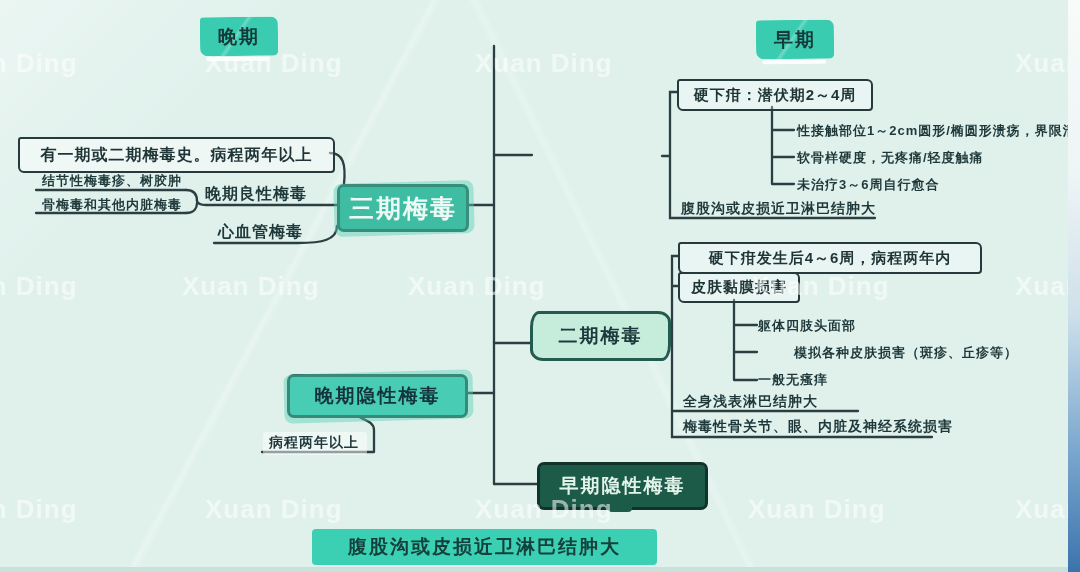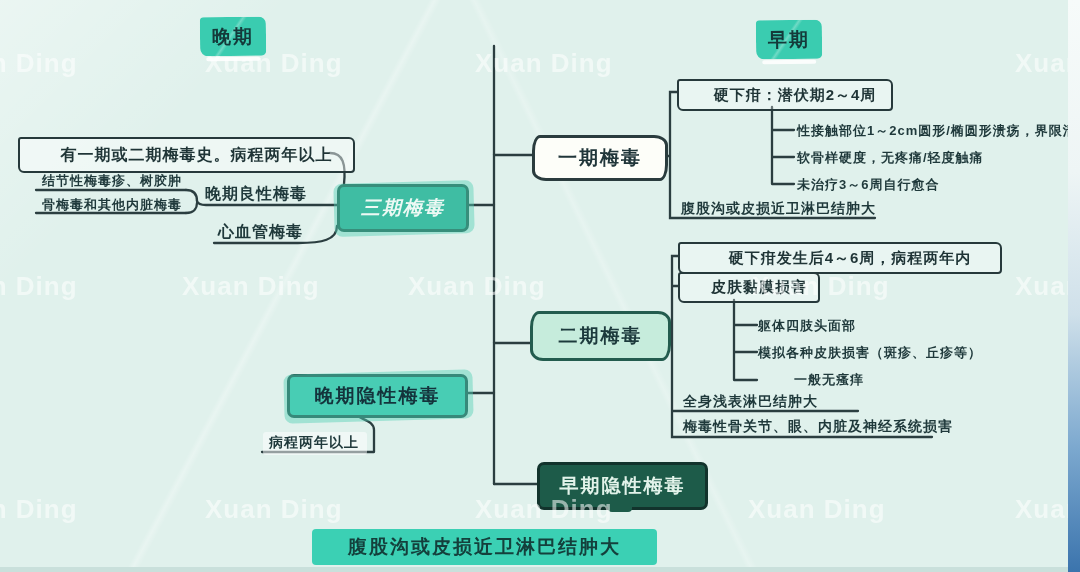--- a/index.html
+++ b/index.html
@@ -20,35 +20,35 @@
   }
   .wm{
     position:absolute;font-size:26px;font-weight:700;letter-spacing:1px;
     color:rgba(255,255,255,.55);white-space:nowrap;z-index:3;pointer-events:none;
   }
   #title{
     position:absolute;left:0;top:13px;width:990px;text-align:center;
     font-size:25px;font-weight:700;letter-spacing:3px;color:#1c2b2d;z-index:4;
   }
   .stage-label{
-    position:absolute;height:39px;padding:0 12px;display:flex;align-items:center;justify-content:center;
+    position:absolute;height:39px;padding:0 18px;display:flex;align-items:center;justify-content:center;
     background:#3accb0;color:#143a3a;font-size:19px;font-weight:700;letter-spacing:2px;
     border-radius:4px 7px 5px 8px;transform:rotate(-.6deg);z-index:4;
     background-image:linear-gradient(125deg,transparent 44%,rgba(255,255,255,.28) 47%,transparent 51%);
   }
   .stage-label::after{
     content:"";position:absolute;left:6px;bottom:-5px;width:82%;height:4px;
     background:rgba(255,255,255,.85);border-radius:2px;
   }
   svg.lines{position:absolute;left:0;top:0;z-index:1;}
   .box{
     position:absolute;display:flex;align-items:center;justify-content:center;
     border:2px solid #26393b;background:rgba(255,255,255,.30);
     font-weight:700;color:#1f3436;white-space:nowrap;z-index:2;
-    border-radius:3px 6px 4px 6px;letter-spacing:1px;padding-left:20px;
+    border-radius:3px 6px 4px 6px;letter-spacing:1px;
   }
   .node{
     position:absolute;display:flex;align-items:center;justify-content:center;
     font-weight:700;white-space:nowrap;z-index:2;letter-spacing:2px;
   }
   .smudge::before{
     content:"";position:absolute;left:-6px;right:-8px;top:-5px;bottom:-6px;
     background:rgba(85,209,182,.45);border-radius:8px;transform:rotate(-1.6deg);z-index:-1;
   }
   .scratch{background-image:linear-gradient(133deg,transparent 44%,rgba(255,255,255,.22) 46.5%,transparent 50%),
@@ -111,50 +111,48 @@
       <path d="M186 190 C195 190 197 196 197 201"></path>
       <path d="M186 213 C195 213 197 207 197 203"></path>
       <path d="M197 201 Q198 205 206 205 H337"></path>
       <path d="M214 243 H298 C322 243 337 240 337 226"></path>
     </g>
   </svg>
 
   <div class="stage-label" style="left:200px;top:17px">晚期</div>
   <div class="stage-label" style="left:756px;top:20px">早期</div>
 
-  <div class="node" style="left:532px;top:135px;width:130px;height:40px;background:#fdfef9;
-       border:3px solid #2a3c3e;border-radius:8px 14px 8px 14px/16px 10px 16px 10px;font-size:19px;color:#20363a;">一期梅毒</div>
 
   <div class="node" style="left:530px;top:311px;width:135px;height:44px;background:#c6ecdc;
        border:3px solid #235c4e;border-radius:9px 13px 9px 13px/16px 11px 16px 11px;font-size:19px;color:#1c3a3c;">二期梅毒</div>
 
   <div class="node smudge scratch" style="left:337px;top:184px;width:126px;height:42px;background:#2fae94;
-       border:3px solid #20584c;border-radius:7px;font-size:19px;color:#ecf9f4;font-style:italic;">三期梅毒</div>
+       border:3px solid #20584c;border-radius:7px;font-size:25px;color:#ecf9f4;">三期梅毒</div>
 
   <div class="node smudge scratch" style="left:287px;top:374px;width:175px;height:38px;background:#3ecbb2;
        border:3px solid #1f4f49;border-radius:7px;font-size:19px;color:#14343c;">晚期隐性梅毒</div>
 
   <div class="node scratch" style="left:537px;top:462px;width:165px;height:42px;background:#1d5b49;
        border:3px solid #12332c;border-radius:7px;font-size:19px;color:#e2f3ea;">早期隐性梅毒</div>
   <div class="tab" style="left:608px;top:504px;width:24px;height:8px;background:#1d5b49;border-radius:0 0 4px 4px;"></div>
 
   <div class="node scratch" style="left:312px;top:529px;width:345px;height:36px;background:#3bd0b4;
        border-radius:4px;font-size:19px;color:#14403c;">腹股沟或皮损近卫淋巴结肿大</div>
 
   <div class="box" style="left:677px;top:79px;width:192px;height:28px;font-size:15px;">硬下疳：潜伏期2～4周</div>
   <div class="txt" style="left:797px;top:122px">性接触部位1～2cm圆形/椭圆形溃疡，界限清楚</div>
   <div class="txt" style="left:797px;top:149px">软骨样硬度，无疼痛/轻度触痛</div>
   <div class="txt" style="left:797px;top:176px">未治疗3～6周自行愈合</div>
   <div class="txt md" style="left:681px;top:200px">腹股沟或皮损近卫淋巴结肿大</div>
 
   <div class="box" style="left:678px;top:242px;width:300px;height:28px;font-size:15px;">硬下疳发生后4～6周，病程两年内</div>
   <div class="box" style="left:678px;top:272px;width:118px;height:27px;font-size:15px;">皮肤黏膜损害</div>
   <div class="txt" style="left:758px;top:317px">躯体四肢头面部</div>
-  <div class="txt" style="left:758px;top:344px">模拟各种皮肤损害（斑疹、丘疹等）</div>
-  <div class="txt" style="left:794px;top:371px">一般无瘙痒</div>
+  <div class="txt" style="left:794px;top:344px">模拟各种皮肤损害（斑疹、丘疹等）</div>
+  <div class="txt" style="left:758px;top:371px">一般无瘙痒</div>
   <div class="txt md" style="left:683px;top:393px">全身浅表淋巴结肿大</div>
   <div class="txt md" style="left:683px;top:418px">梅毒性骨关节、眼、内脏及神经系统损害</div>
 
   <div class="box" style="left:18px;top:137px;width:313px;height:32px;font-size:16px;background:rgba(255,255,255,.45);">有一期或二期梅毒史。病程两年以上</div>
   <div class="txt" style="left:42px;top:172px">结节性梅毒疹、树胶肿</div>
   <div class="txt" style="left:42px;top:196px">骨梅毒和其他内脏梅毒</div>
   <div class="txt lg" style="left:205px;top:184px">晚期良性梅毒</div>
   <div class="txt lg" style="left:218px;top:222px">心血管梅毒</div>
 
   <div class="txt md" style="left:263px;top:432px;background:rgba(255,255,255,.5);padding:2px 8px 3px 6px;border-radius:3px;">病程两年以上</div>

